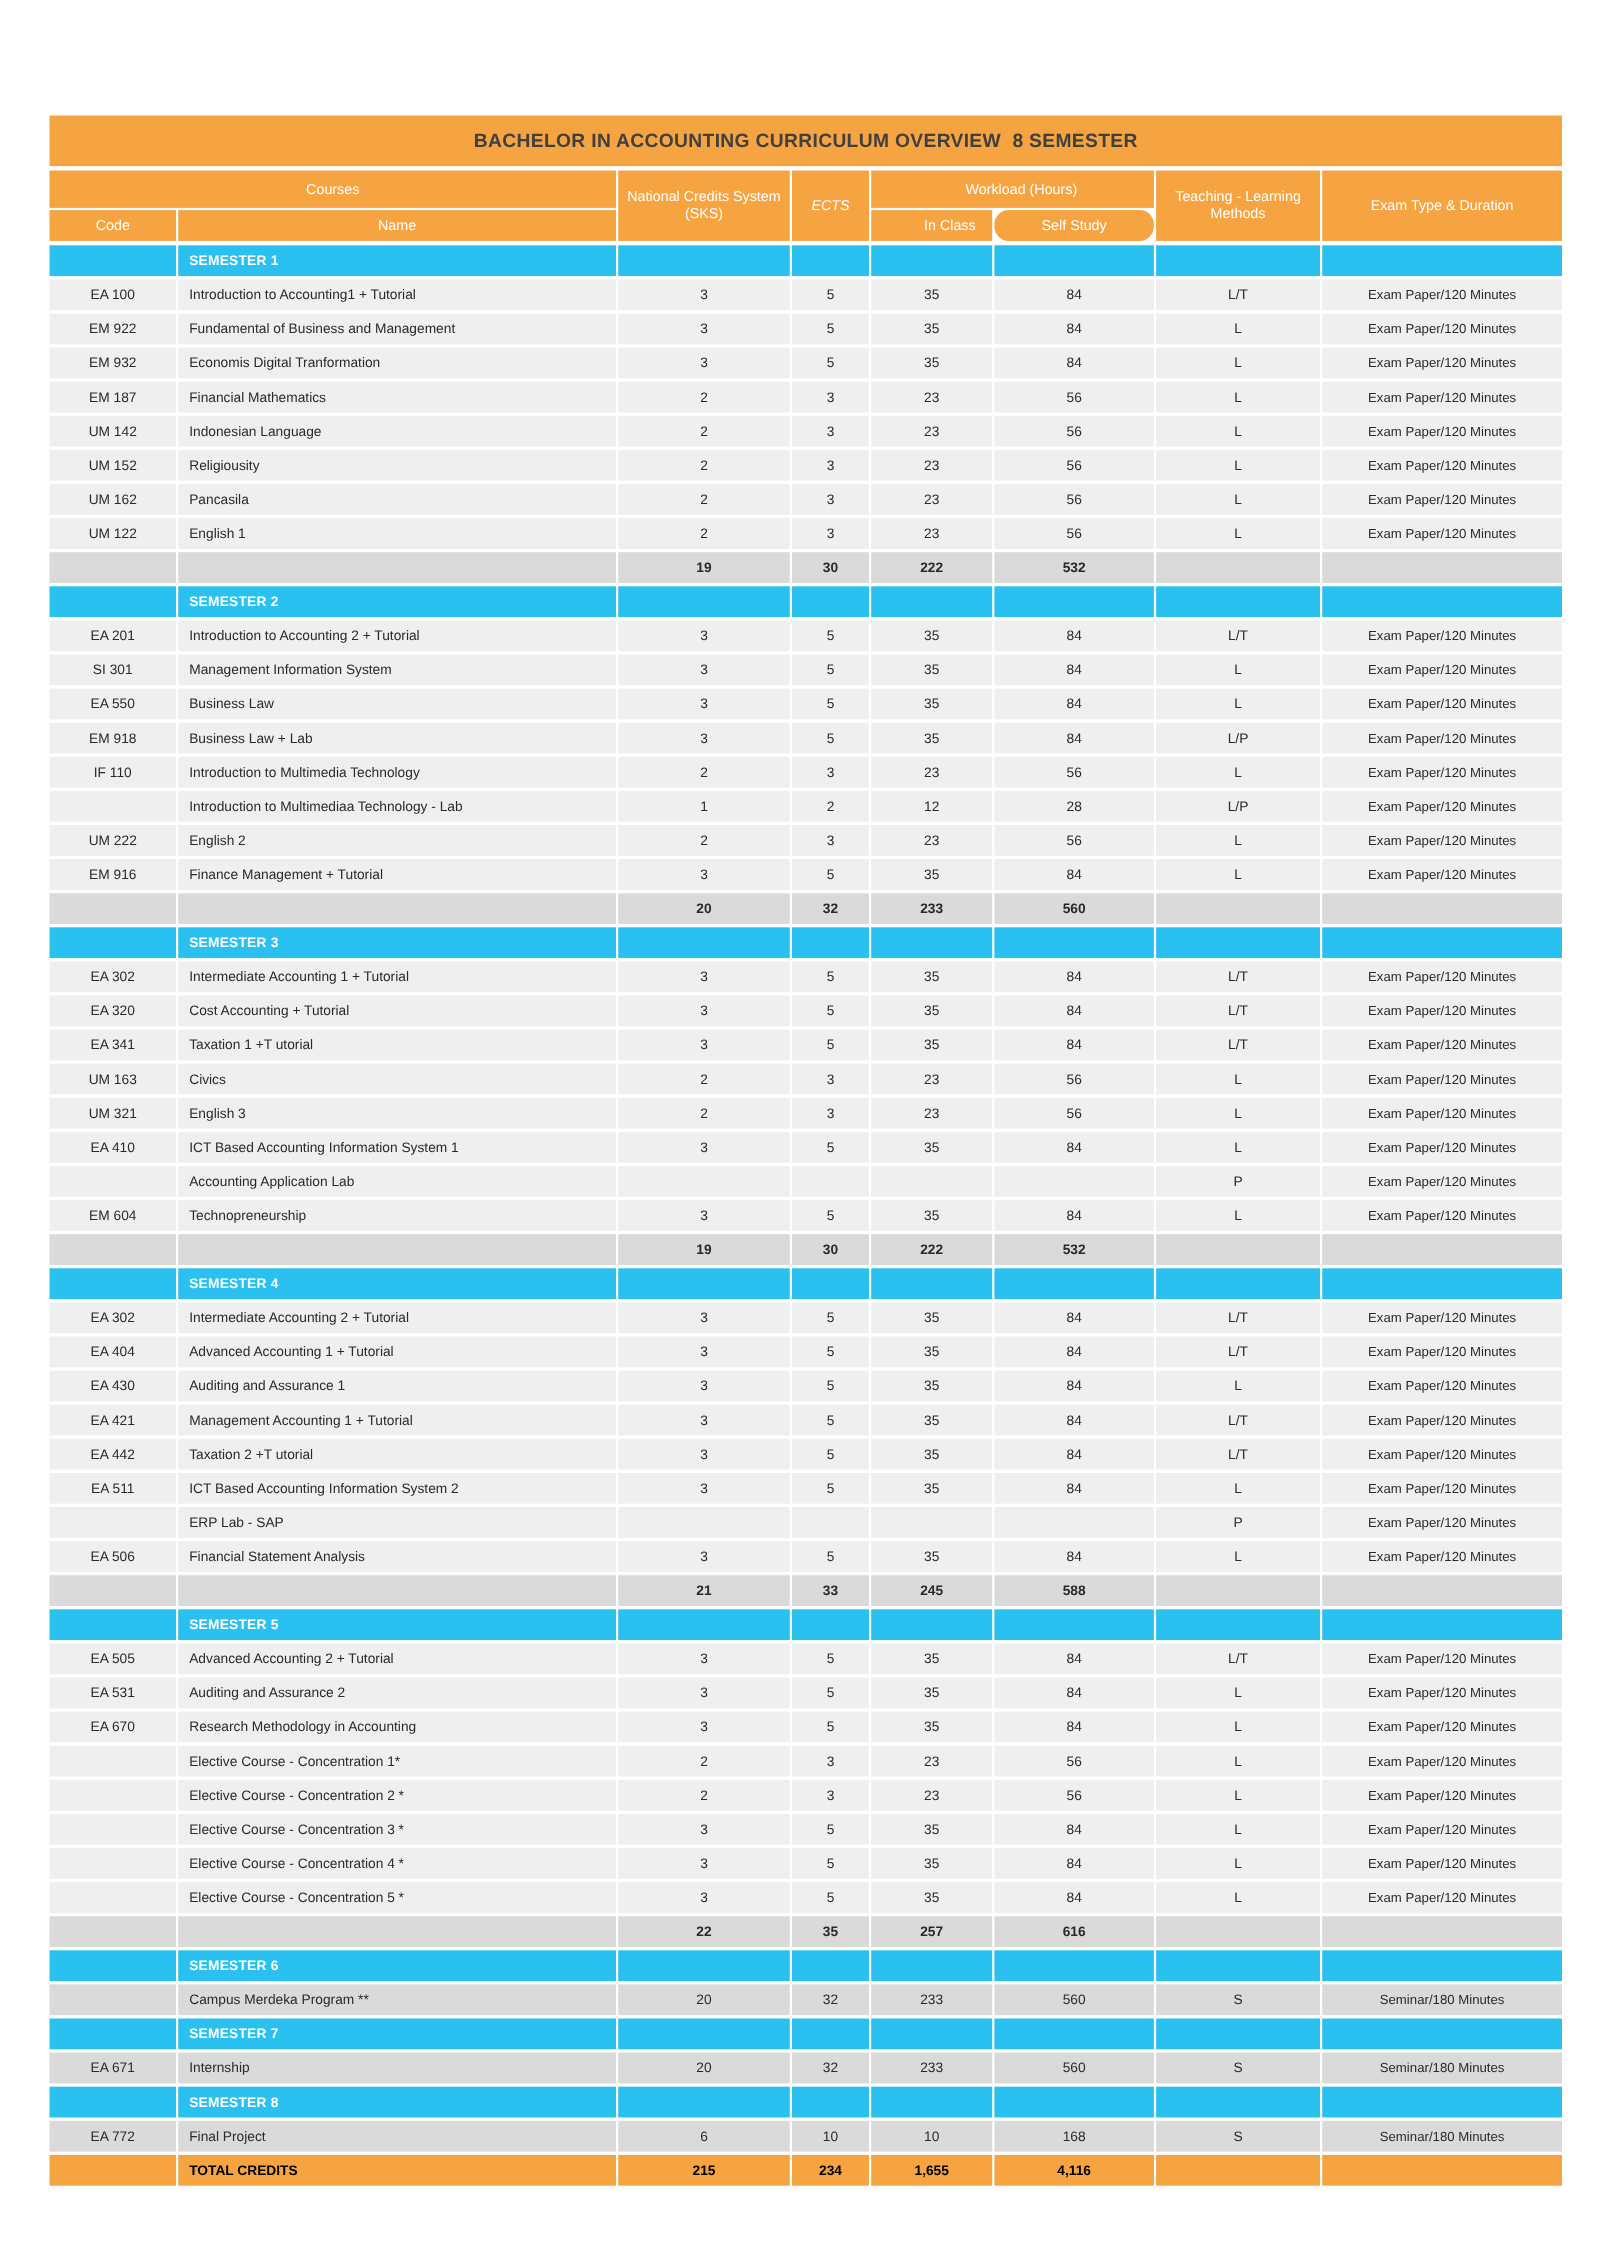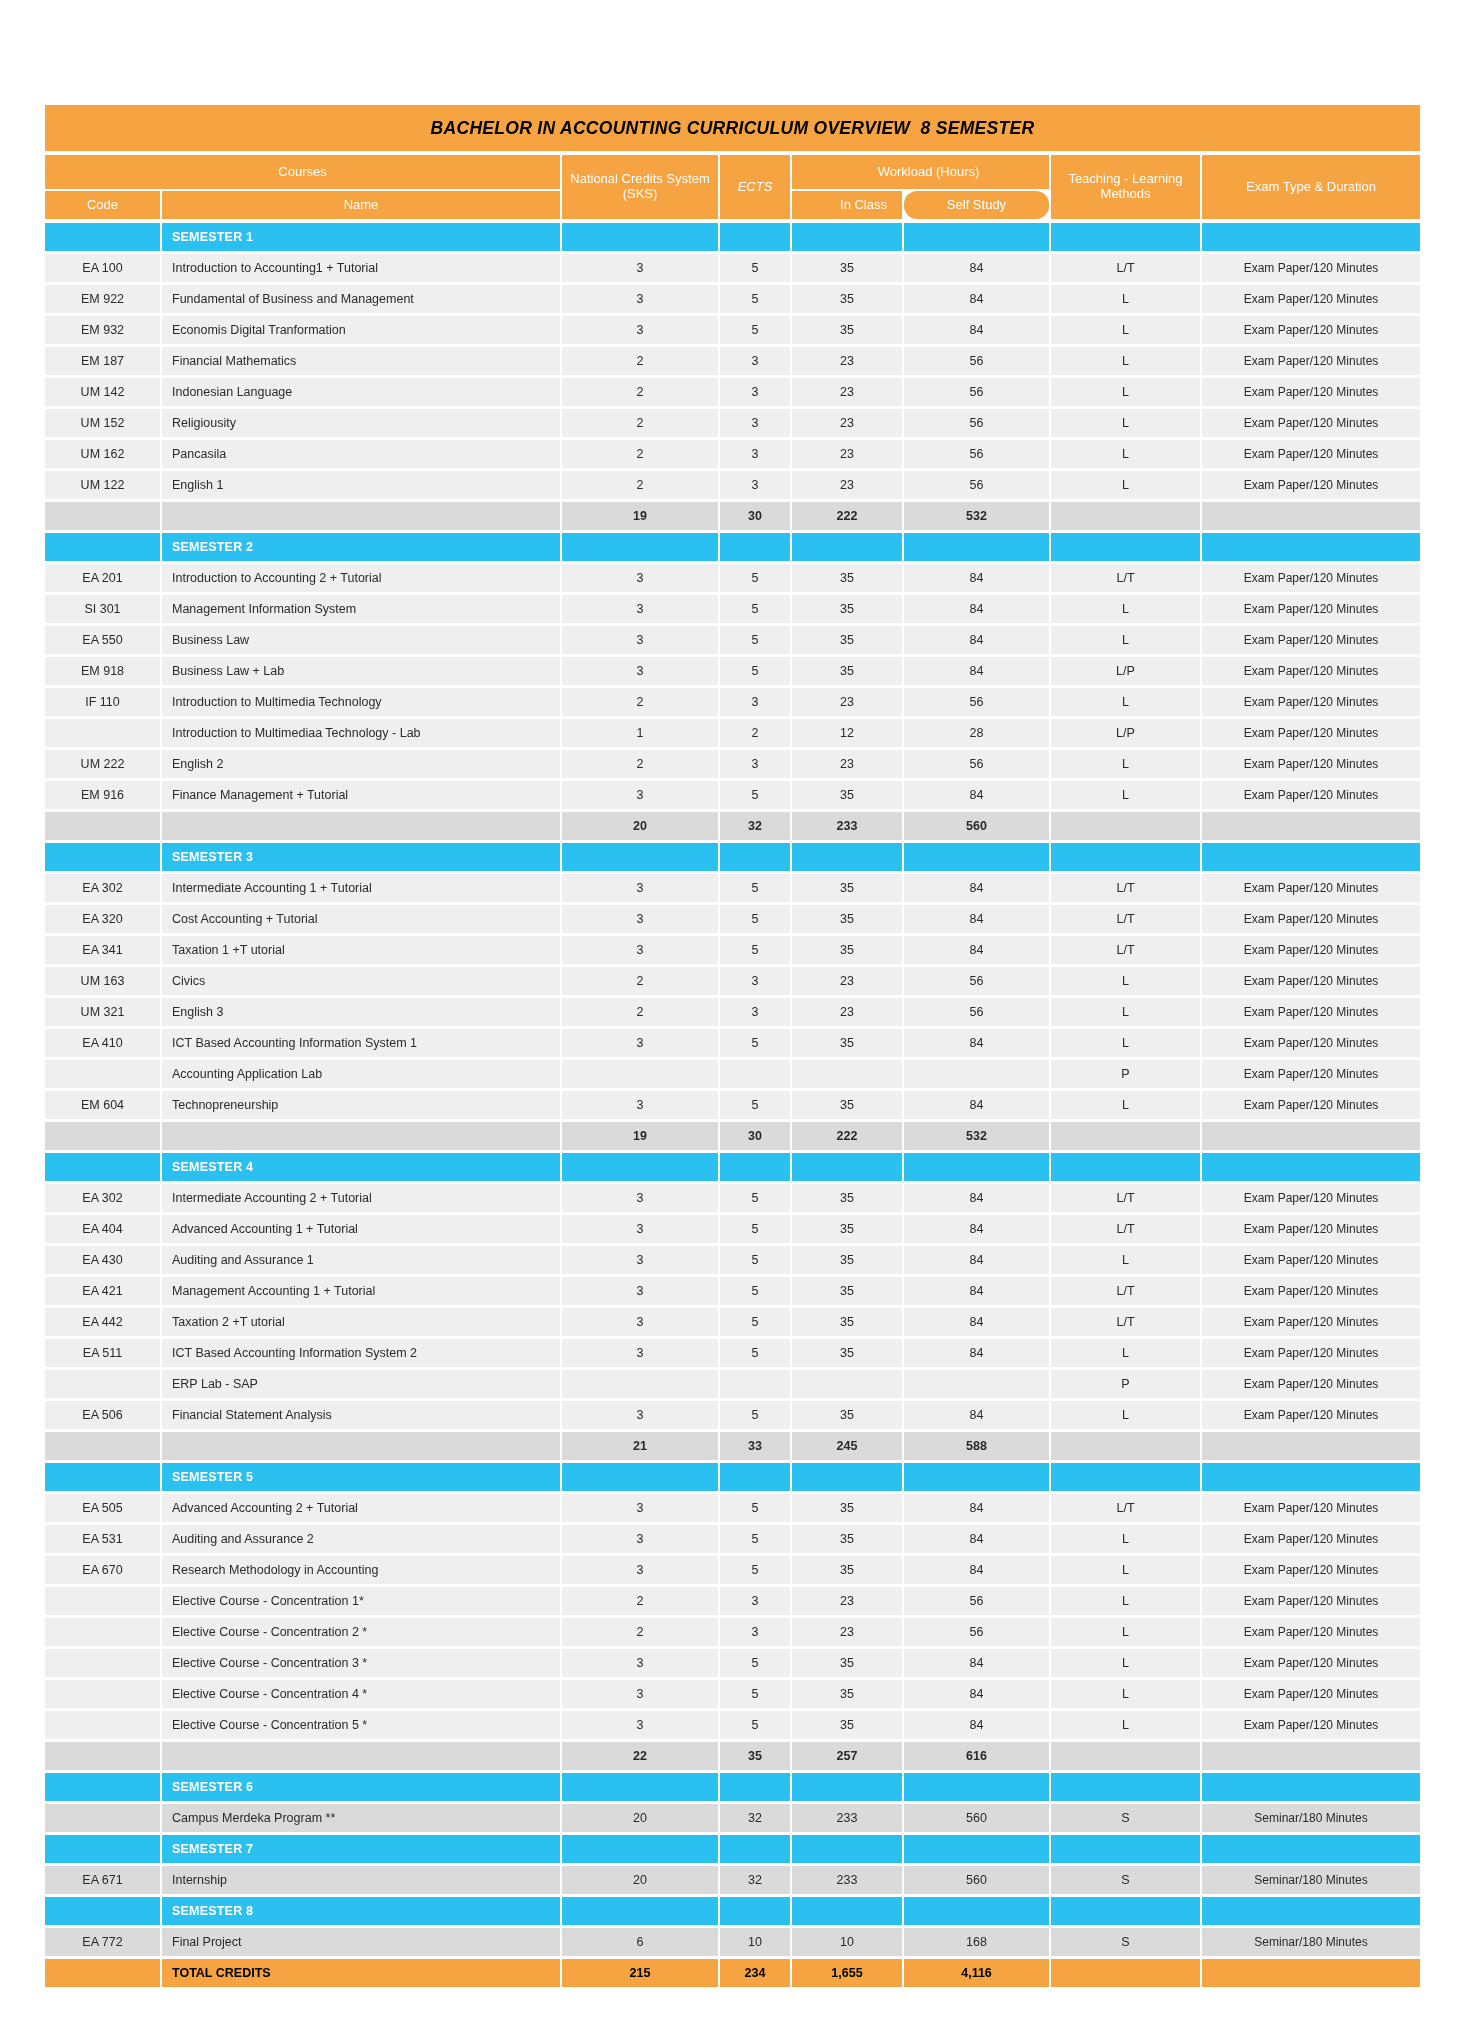--- a/index.html
+++ b/index.html
@@ -13,23 +13,22 @@
   html,body{margin:0;padding:0;}
   body{
     width:1465px;height:2043px;background:#ffffff;
     font-family:"Liberation Sans", sans-serif;color:var(--ink);
     position:relative;
   }
   .page{position:absolute;left:45px;top:105px;width:1375px;}
   .title-bar{
     background:var(--orange);height:46px;margin-bottom:4px;
     display:flex;align-items:center;justify-content:center;
-    color:#000000;font-weight:bold;font-size:17.5px;letter-spacing:.3px;
+    color:#404040;font-weight:bold;font-size:17.5px;letter-spacing:.3px;
     white-space:pre;
-    font-style:italic;
   }
   .header-grid,.body-grid{
     display:grid;
     grid-template-columns:115px 398px 156px 70px 110px 145px 149px 218px;
   }
   .header-grid{
     grid-template-rows:34px 28px;
     gap:2px 2px;margin-bottom:4px;
   }
   .hcell{

